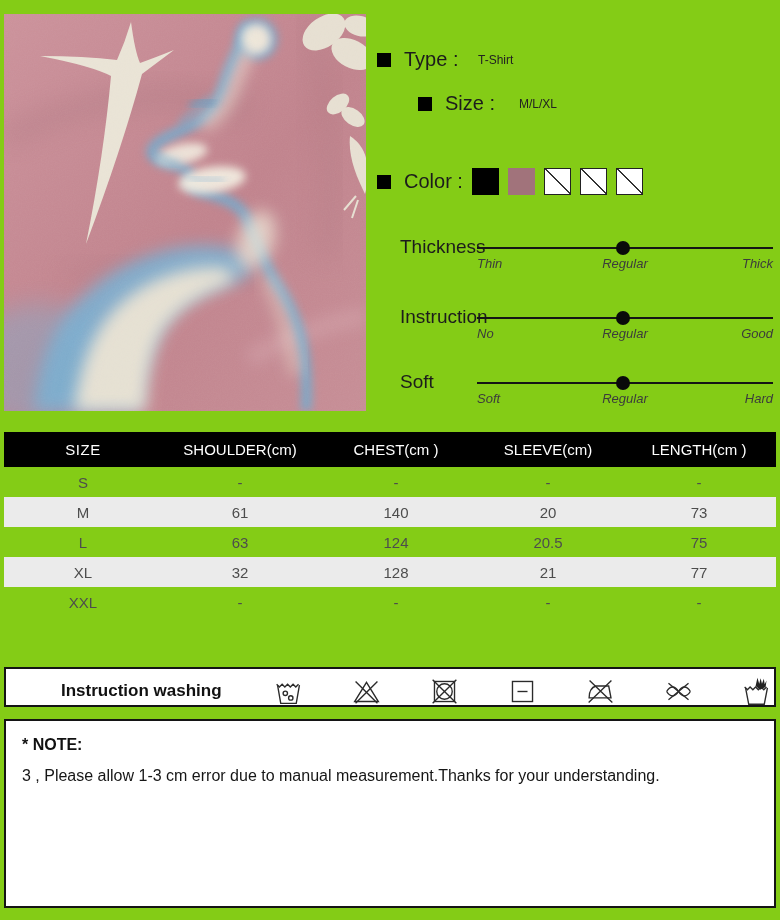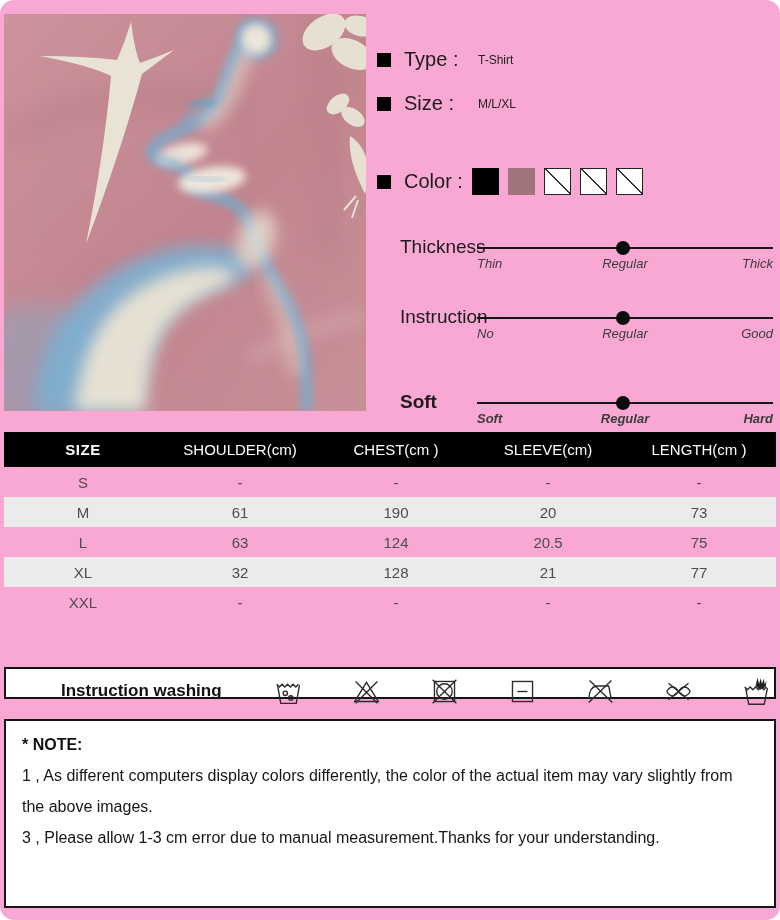--- a/index.html
+++ b/index.html
@@ -1,59 +1,59 @@
 <!DOCTYPE html>
 <html><head>
 <meta charset="utf-8">
 <style>
   * { margin:0; padding:0; box-sizing:border-box; }
   html,body { background:#fff; }
   body { font-family:"Liberation Sans", sans-serif; color:#1a1a1a; }
-  .page { position:relative; width:780px; height:920px; background:#f9a8d4; overflow:hidden;border-radius:14px; }
+  .page { position:relative; width:780px; height:920px; background:#84cc16; overflow:hidden; }
 
   
   .photo { position:absolute; left:4px; top:14px; width:362px; height:397px; }
   .photo svg { display:block; width:100%; height:100%; }
 
   
   .attr-row { position:absolute; left:377px; display:flex; align-items:center; }
   .bullet { width:14px; height:14px; background:#000; margin-right:13px; flex:0 0 auto; }
   .attr-label { font-size:20px; color:#1c1c1c; width:60px; }
   .attr-value { font-size:12px; color:#222; margin-left:14px; }
   .row-type { top:48px; }
-  .row-size { top:92px; }
+  .row-size { top:92px;margin-left:41px; }
   .row-color { top:168px; }
   .swatches { display:flex; gap:9px; margin-left:8px; }
   .swatch { width:27px; height:27px; }
   .swatch.empty {
     background:
       linear-gradient(to bottom left, rgba(0,0,0,0) 47.5%, #333 47.5%, #333 51.5%, rgba(0,0,0,0) 51.5%),
       #fff;
     border:1.5px solid #222;
   }
 
   .slider-group { position:absolute; left:377px; width:399px; height:50px; }
-  .sg-thickness { top:234px; } .sg-elasticity { top:304px; } .sg-soft { top:389px;font-weight:bold; }
+  .sg-thickness { top:234px; } .sg-elasticity { top:304px; } .sg-soft { top:369px; }
   .slider-label { position:absolute; left:0; top:2px; font-size:19px; color:#1c1c1c;margin-left:23px; }
   .slider-track { position:absolute; left:100px; top:13px; width:296px; height:2px; background:#151515; }
   .slider-dot { position:absolute; top:-6px; width:14px; height:14px; border-radius:50%; background:#0a0a0a; transform:translateX(-50%); }
   .slider-marks { position:absolute; left:100px; top:22px; width:296px; height:18px; font-size:13px; font-style:italic; color:#3c3c3c; }
   .mark-left { position:absolute; left:0; }
   .mark-center { position:absolute; left:50%; transform:translateX(-50%); }
   .mark-right { position:absolute; right:0; }
 
   
   .size-table { position:absolute; left:4px; top:432px; width:772px; border-collapse:collapse; table-layout:fixed; }
   .size-table th { background:#000; color:#fff; font-size:15px; font-weight:normal; height:35px; text-align:center; }
-  .size-table th.first { font-weight:bold; letter-spacing:.5px; }
+  .size-table th.first { font-weight:normal; letter-spacing:.5px; }
   .size-table td { height:30px; text-align:center; font-size:15px; color:#4d4d4d; }
   .size-table tr.alt td { background:#ebebeb; }
 
   
-  .wash-box { position:absolute; left:4px; top:667px; width:772px; height:32px; border:2px solid #141414; background:#fff;text-decoration:underline; }
+  .wash-box { position:absolute; left:4px; top:667px; width:772px; height:40px; border:2px solid #141414; background:#fff;text-decoration:underline; }
   .wash-title { position:absolute; left:55px; top:12px; font-size:17px; font-weight:600; color:#111; }
   .wash-icons { position:absolute; left:267px; top:6px; display:flex; gap:47px; }
   .wash-icon { width:31px; height:33px; }
   .wash-icon svg { width:100%; height:100%; display:block; }
 
   
   .note-box { position:absolute; left:4px; top:719px; width:772px; height:189px; border:2px solid #141414; background:#fff; padding:9px 16px 16px 16px; overflow:hidden; }
   .note-title { font-size:16px; font-weight:700; line-height:30px; color:#111; }
   .note-line { font-size:16px; line-height:31px; color:#161616; }
 </style>
@@ -206,21 +206,21 @@
       <tr>
         <td>S</td>
           <td>-</td>
           <td>-</td>
           <td>-</td>
           <td>-</td>
       </tr>
       <tr class="alt">
         <td>M</td>
           <td>61</td>
-          <td>190</td>
+          <td>140</td>
           <td>20</td>
           <td>73</td>
       </tr>
       <tr>
         <td>L</td>
           <td>63</td>
           <td>124</td>
           <td>20.5</td>
           <td>75</td>
       </tr>
@@ -289,17 +289,16 @@
           <path d="M4,12 L7,15 L10,12 L13,15 L16,12 L19,15 L22,12 L25,15 L28,12"></path>
           <path d="M5,13 L8.5,31 L25.5,31 L29,13"></path>
           <path d="M18,2 L20,8.5 L21.5,2.5 L23,8.5 L25,3 L26,9 L28,5 L27,12 L21,15 L16,11 Z" fill="#222" stroke="none"></path>
         </svg>
       </span>
     </div>
   </div>
 
   <div class="note-box">
     <div class="note-title">* NOTE:</div>
-    <p class="note-line">1 , As different computers display colors differently, the color of the actual item may vary slightly from the above images.</p>
     <p class="note-line">3 , Please allow 1-3 cm error due to manual measurement.Thanks for your understanding.</p>
   </div>
 
 </div>
 
 </body></html>

